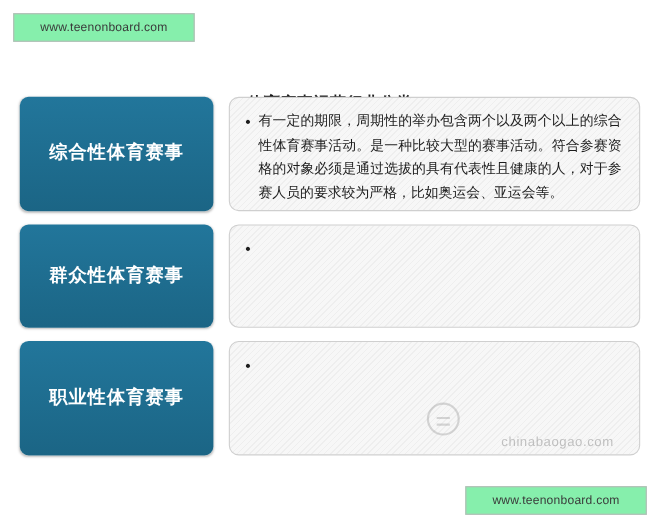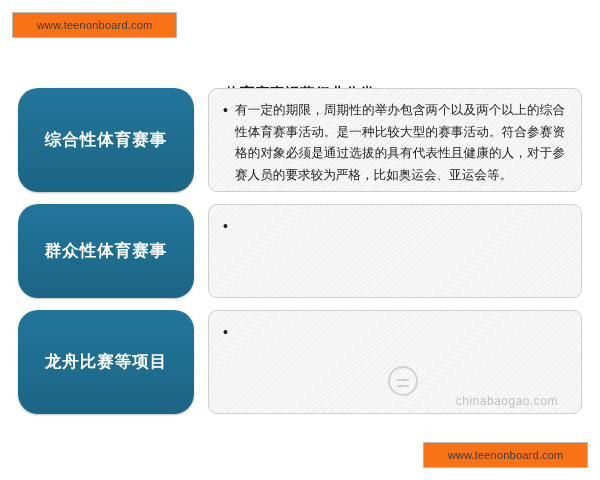--- a/index.html
+++ b/index.html
@@ -17,21 +17,21 @@
   .page {
     position: relative;
     width: 600px;
     height: 480px;
     box-sizing: border-box;
   }
   
   .url-badge {
     position: absolute;
     box-sizing: border-box;
-    background: #f97316;
+    background: #86efac;
     border: 1px solid #b9b9b9;
     color: #3a3a3a;
     font-size: 11px;
     letter-spacing: .2px;
     display: flex;
     align-items: center;
     justify-content: center;
     padding: 0 0;
   }
   .url-badge.top {
@@ -73,21 +73,21 @@
     align-items: stretch;
   }
   .row.r1 { top: 8px; height: 104px; }
   .row.r2 { top: 124px; height: 94px; }
   .row.r3 { top: 230px; height: 104px; }
 
   .label-box {
     position: relative;
     width: 176px;
     flex: none;
-    border-radius: 20px;
+    border-radius: 8px;
     background: #1b6b8f;
     background: linear-gradient(180deg, #22769b 0%, #1b6585 100%);
     box-shadow: 0 1px 2px rgba(0,0,0,.25);
     color: #ffffff;
     display: flex;
     align-items: center;
     justify-content: center;
     text-align: center;
     font-size: 16.5px;
     font-weight: bold;
@@ -204,21 +204,21 @@
       <div class="label-box">
         <span class="lbl">群众性体育赛事</span>
       </div>
       <div class="text-box">
         <span class="bullet">•</span>
       </div>
     </div>
 
     <div class="row r3">
       <div class="label-box">
-        <span class="lbl">龙舟比赛等项目</span>
+        <span class="lbl">职业性体育赛事</span>
       </div>
       <div class="text-box">
         <span class="bullet">•</span>
       </div>
     </div>
 
   </div>
 
   <div class="watermark">
     <div class="wm-circle"></div>

